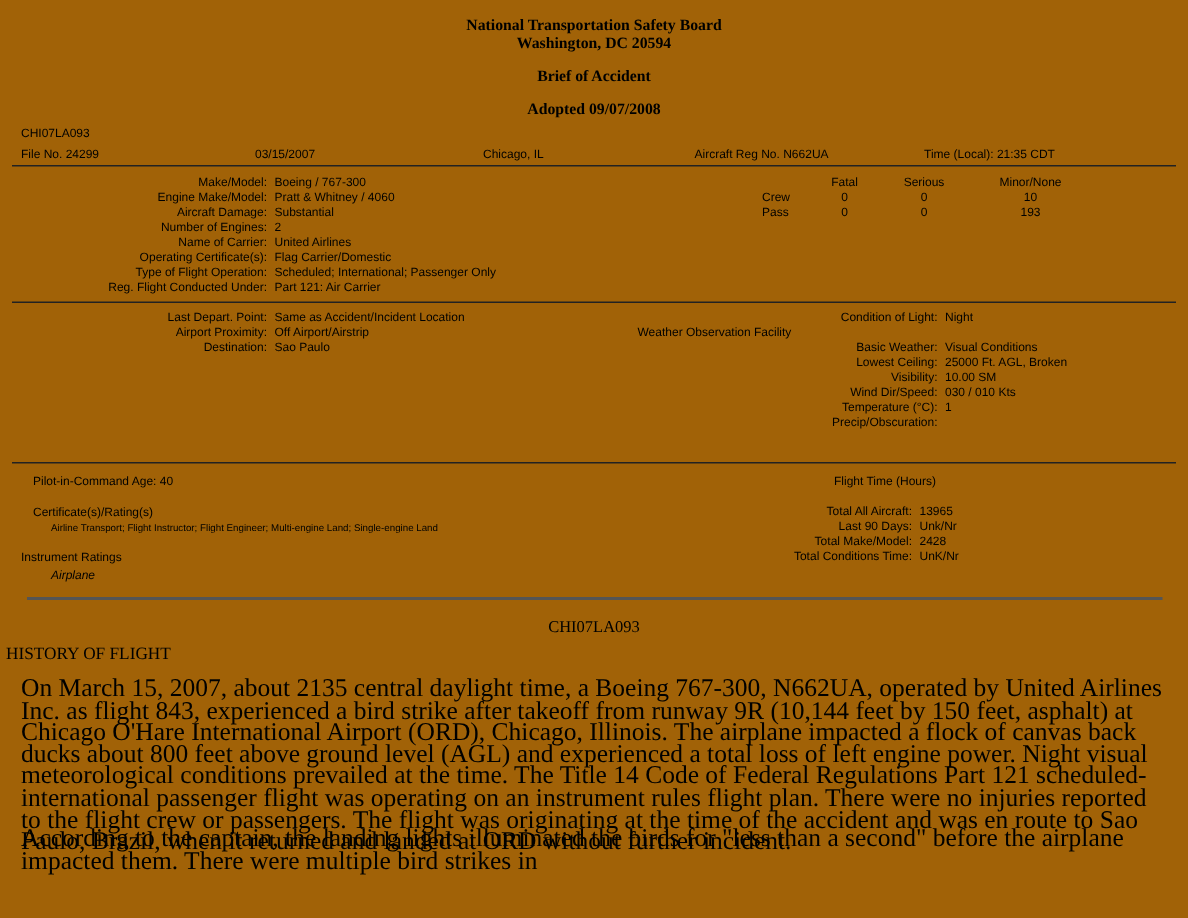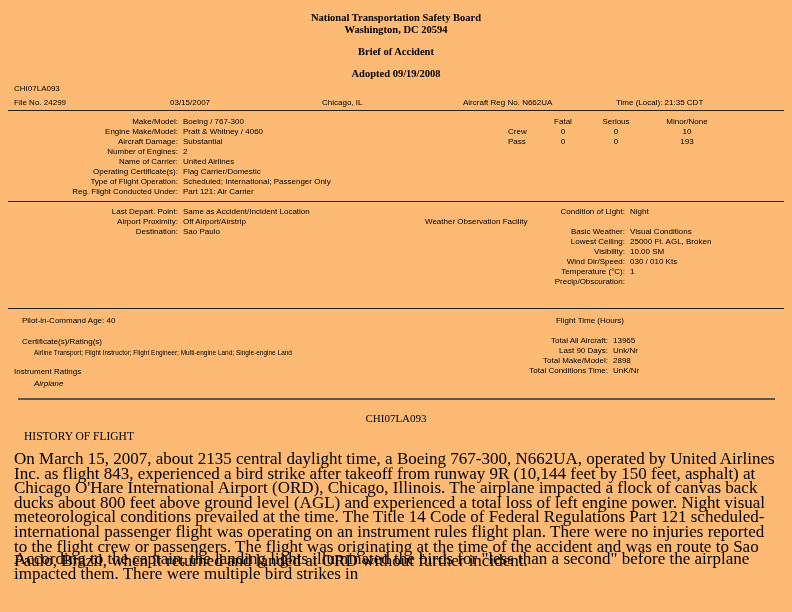--- a/index.html
+++ b/index.html
@@ -1,20 +1,20 @@
 <!DOCTYPE html>
 <html><head>
 <meta charset="utf-8">
 <style>
   html, body { margin: 0; padding: 0; background: #e8e8e8; }
   #page {
     position: relative;
     width: 792px;
     height: 612px;
-    background: #fdba74;
+    background: #a16207;
     overflow: hidden;
     font-family: "Liberation Sans", sans-serif;
     color: #000;
   }
 
   
   .doc-header {
     position: absolute;
     top: 12px; left: 0; width: 792px;
     text-align: center;
@@ -88,21 +88,21 @@
   .ft-rows .kv-row .lbl { width: 188px; }
 
   
   .narr-docid {
     position: absolute; top: 412px; left: 0; width: 792px;
     text-align: center;
     font-family: "Liberation Serif", serif;
     font-size: 11px;
   }
   .narr-section {
-    position: absolute; top: 430px; left: 24px;
+    position: absolute; top: 430px; left: 4px;
     font-family: "Liberation Serif", serif;
     font-size: 11.5px;
   }
   .narr-para {
     position: absolute; left: 14px; width: 766px;
     font-family: "Liberation Serif", serif;
     font-size: 17px;
     line-height: 14.6px;
   }
   #para-1 { top: 452px; }
@@ -112,21 +112,21 @@
 <body>
 
 <div id="page">
 
   <div class="doc-header">
     <span class="h-line">National Transportation Safety Board</span>
     <span class="h-line">Washington, DC 20594</span>
     <div class="gap"></div>
     <span class="h-line">Brief of Accident</span>
     <div class="gap"></div>
-    <span class="h-line">Adopted 09/19/2008</span>
+    <span class="h-line">Adopted 09/07/2008</span>
   </div>
 
   <div class="meta-id">CHI07LA093</div>
   <div class="file-row">
     <span class="fr-file">File No. 24299</span>
     <span class="fr-date">03/15/2007</span>
     <span class="fr-city">Chicago, IL</span>
     <span class="fr-reg">Aircraft Reg No. N662UA</span>
     <span class="fr-time">Time (Local): 21:35 CDT</span>
   </div>
@@ -258,21 +258,21 @@
       <div class="kv-row">
           <span class="lbl">Total All Aircraft:</span>
           <span class="val">13965</span>
         </div>
       <div class="kv-row">
           <span class="lbl">Last 90 Days:</span>
           <span class="val">Unk/Nr</span>
         </div>
       <div class="kv-row">
           <span class="lbl">Total Make/Model:</span>
-          <span class="val">2898</span>
+          <span class="val">2428</span>
         </div>
       <div class="kv-row">
           <span class="lbl">Total Conditions Time:</span>
           <span class="val">UnK/Nr</span>
         </div>
     </div>
   </div>
 
   <div class="rule rule-4"></div>
 

